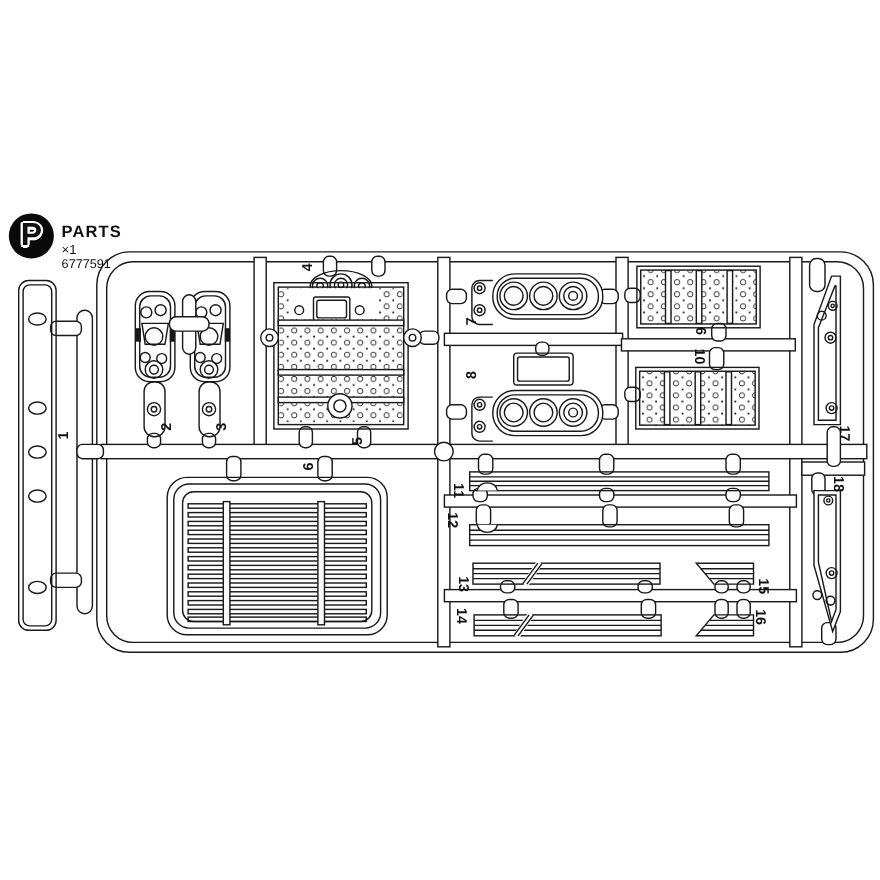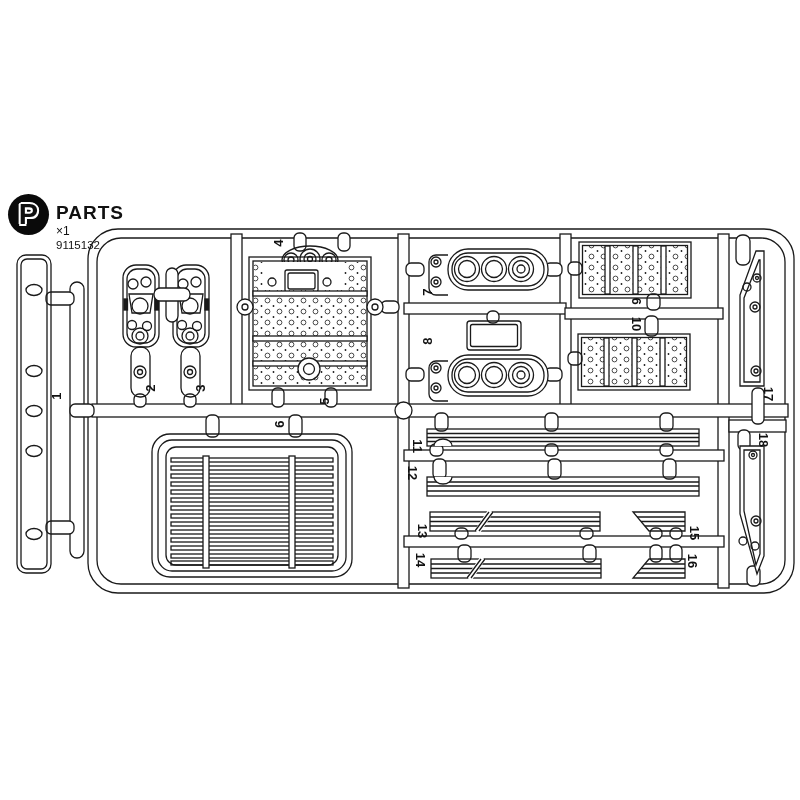--- a/index.html
+++ b/index.html
@@ -6,38 +6,38 @@
   .canvas{position:relative;width:800px;height:800px;background:#fff;overflow:hidden;
           font-family:"Liberation Sans", sans-serif;}
   .sprue-svg{position:absolute;left:0;top:0;}
   .header{position:absolute;left:8px;top:194px;display:flex;align-items:flex-start;}
   .p-logo{width:41px;height:41px;border-radius:50%;background:#0a0a0a;
           display:flex;align-items:center;justify-content:center;}
   .p-logo span{font-size:29px;font-weight:900;line-height:1;color:#111;
     text-shadow:-2px 0 0 #fff,2px 0 0 #fff,0 -2px 0 #fff,0 2px 0 #fff,
                 -1.5px -1.5px 0 #fff,1.5px -1.5px 0 #fff,-1.5px 1.5px 0 #fff,1.5px 1.5px 0 #fff;}
   .header-text{margin-left:7px;padding-top:9px;color:#111;}
-  .parts-title{font-size:19px;font-weight:700;letter-spacing:1px;line-height:1.1;}
+  .parts-title{font-size:15px;font-weight:700;letter-spacing:1px;line-height:1.1;}
   .parts-qty{font-size:12px;line-height:1.25;}
   .parts-code{font-size:11.5px;line-height:1.2;}
   text.pn{font-size:13px;font-weight:700;fill:#111;}
 </style>
 </head>
 <body>
 
 <div class="canvas">
 
   <div class="header">
     <div class="p-logo">
       <span>P</span>
     </div>
     <div class="header-text">
       <div class="parts-title">PARTS</div>
       <div class="parts-qty">×1</div>
-      <div class="parts-code">9115132</div>
+      <div class="parts-code">6777591</div>
     </div>
   </div>
 
   <svg class="sprue-svg" width="800" height="800" viewBox="0 0 800 800">
     <defs>
       <pattern id="perf" patternUnits="userSpaceOnUse" width="12" height="11">
         <circle cx="3.5" cy="3.5" r="2.4" fill="none" stroke="#1a1a1a" stroke-width="0.8"></circle>
         <circle cx="9.5" cy="9" r="0.9" fill="#1a1a1a"></circle>
       </pattern>
     </defs>

